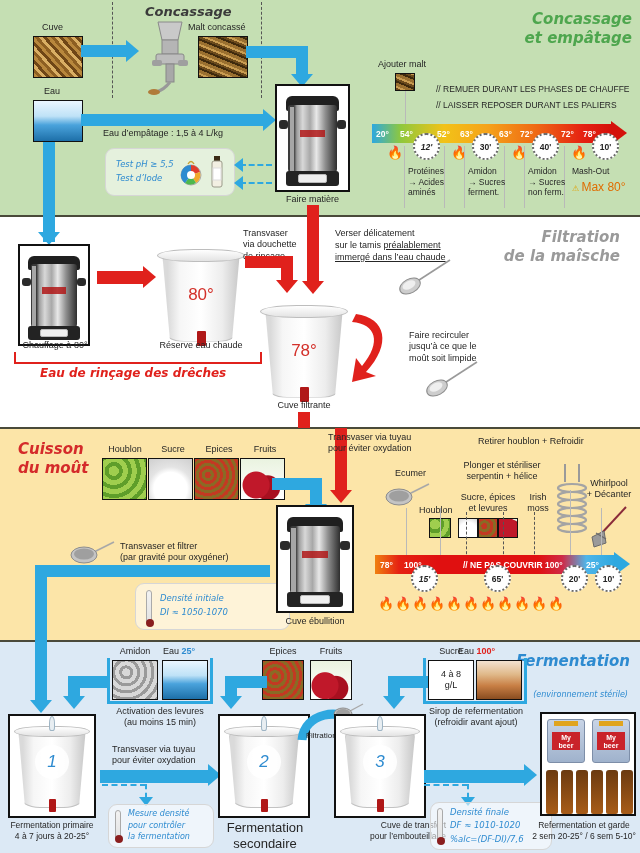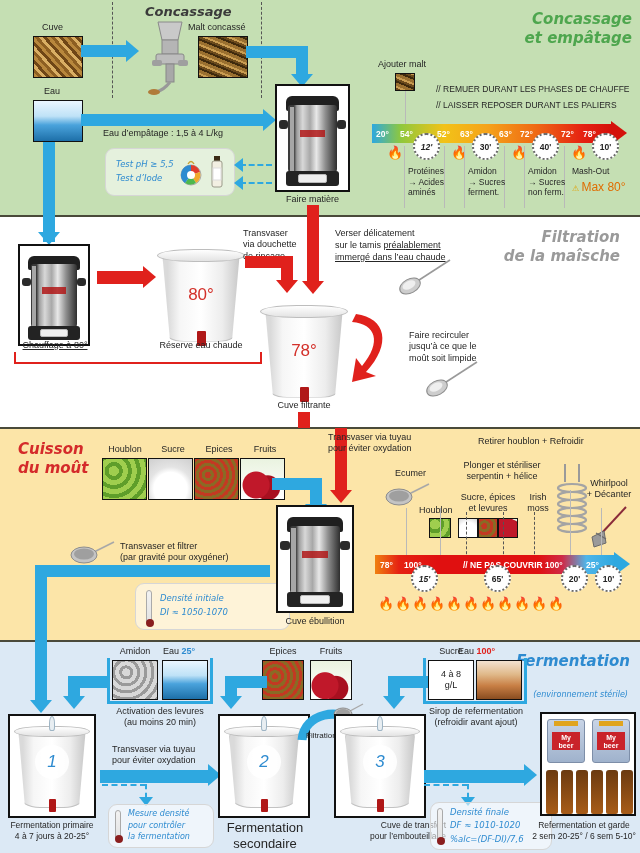--- a/index.html
+++ b/index.html
@@ -333,34 +333,35 @@
       <div class="k-lid"></div>
         <div class="k-body"></div>
         <div class="k-hl"></div>
       <div class="k-logo"></div>
         <div class="k-handle-l"></div>
         <div class="k-handle-r"></div>
       <div class="k-base"></div>
         <div class="k-panel"></div>
     </div>
   </div>
-  <div class="lbl lbl-c" style="left:10px; top:340px; width:90px;text-decoration:underline;">Chauffage à 80°</div>
+  <div class="lbl lbl-c" style="left:10px; top:340px; width:90px;">Chauffage à 80°</div>
 
   <div class="arrow ar" style="left:97px; top:271px; width:46px; height:13px;"></div>
   <div class="arrow-head ah-r-red" style="left:143px; top:266px;"></div>
 
   <div class="bucket" style="left:155px; top:240px; width:92px; height:108px;">
     <div class="b-body"></div>
       <div class="b-rim"></div>
     <div class="b-temp">80°</div>
     <div class="b-tap"></div>
   </div>
   <div class="lbl lbl-c" style="left:150px; top:340px; width:102px;">Réserve eau chaude</div>
 
   <div class="brace" style="left:14px; top:352px; width:248px; height:12px; border-radius:0 0 0 0; border-bottom:2px solid #e0211c; border-left:2px solid #e0211c; border-right:2px solid #e0211c;"></div>
+  <div class="brace-txt" style="left:40px; top:366px;">Eau de rinçage des drêches</div>
 
   <div class="lbl" style="left:243px; top:228px;">Transvaser
 via douchette
 de rinçage</div>
   <div class="arrow ar" style="left:245px; top:256px; width:48px; height:12px;"></div>
   <div class="arrow ar" style="left:281px; top:256px; width:12px; height:24px;"></div>
   <div class="arrow-head ah-d-red" style="left:276px; top:280px;"></div>
 
   <div class="arrow ar" style="left:307px; top:229px; width:12px; height:52px;"></div>
   <div class="arrow-head ah-d-red" style="left:302px; top:281px;"></div>
@@ -542,21 +543,21 @@
   <div class="flame" style="left:514px; top:597px;">🔥</div>
   <div class="flame" style="left:531px; top:597px;">🔥</div>
   <div class="flame" style="left:548px; top:597px;">🔥</div>
 
   <div class="lbl lbl-c" style="left:110px; top:646px; width:50px;">Amidon</div>
   <div class="lbl" style="left:163px; top:646px;"><span>Eau</span> <span class="blue-txt" style="font-weight:bold;">25°</span></div>
   <div class="photo yeast" style="left:112px; top:660px; width:46px; height:40px;"></div>
   <div class="photo water" style="left:162px; top:660px; width:46px; height:40px;"></div>
   <div class="blue-bracket" style="left:107px; top:658px; width:106px; height:46px;"></div>
   <div class="lbl lbl-c" style="left:100px; top:706px; width:120px;">Activation des levures
-(au moins 20 min)</div>
+(au moins 15 min)</div>
 
   <div class="arrow ab" style="left:68px; top:676px; width:40px; height:12px;"></div>
   <div class="arrow ab" style="left:68px; top:676px; width:12px; height:20px;"></div>
   <div class="arrow-head ah-d-blue" style="left:63px; top:696px;"></div>
 
   <div class="photo framed" style="left:8px; top:714px; width:88px; height:104px;">
     <div class="bucket" style="inset:2px;">
       <div class="b-body"></div>
         <div class="b-rim"></div>
         <div class="b-airlock"></div>

